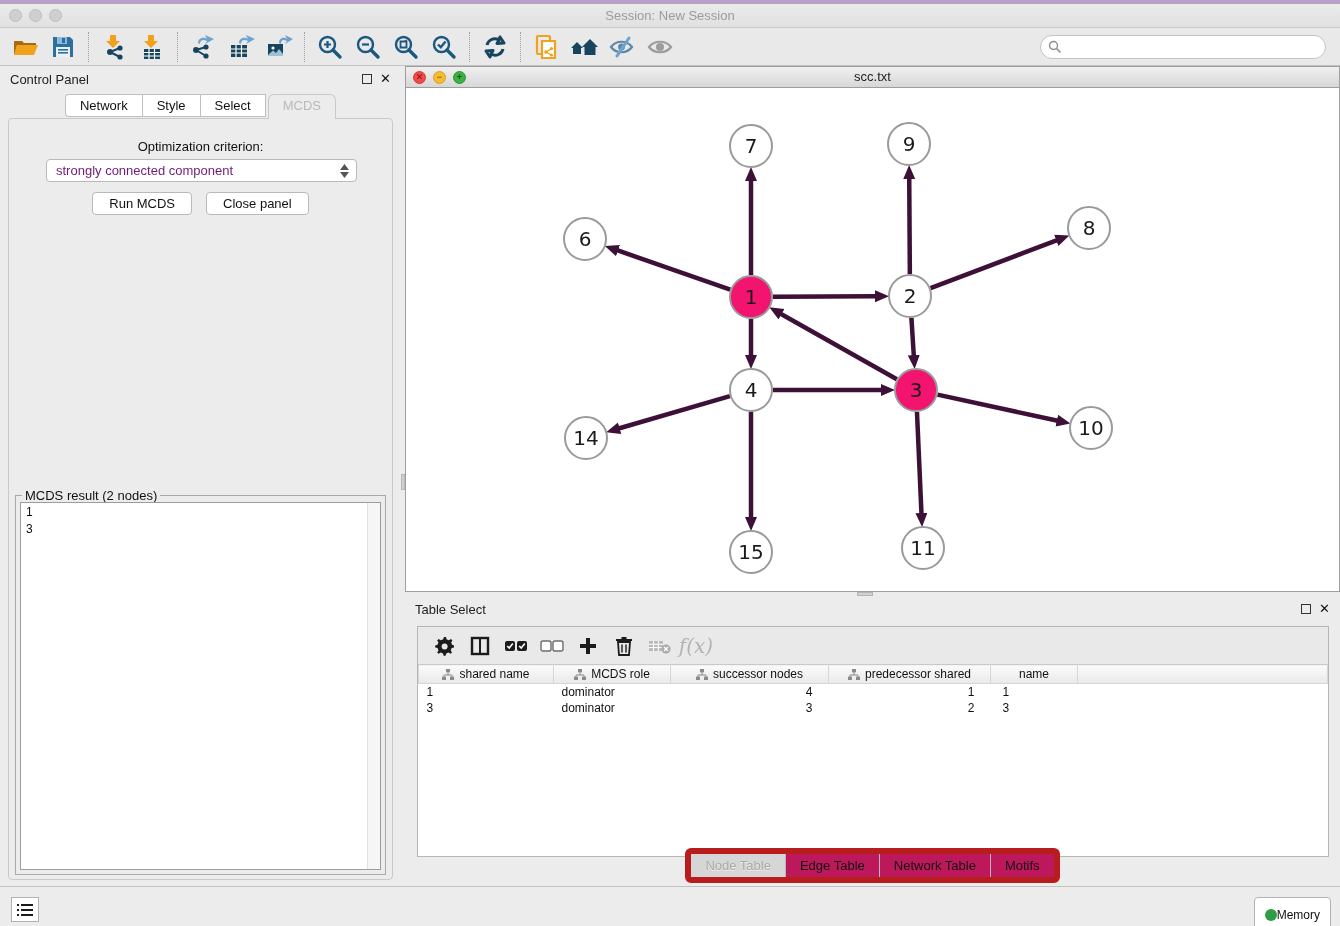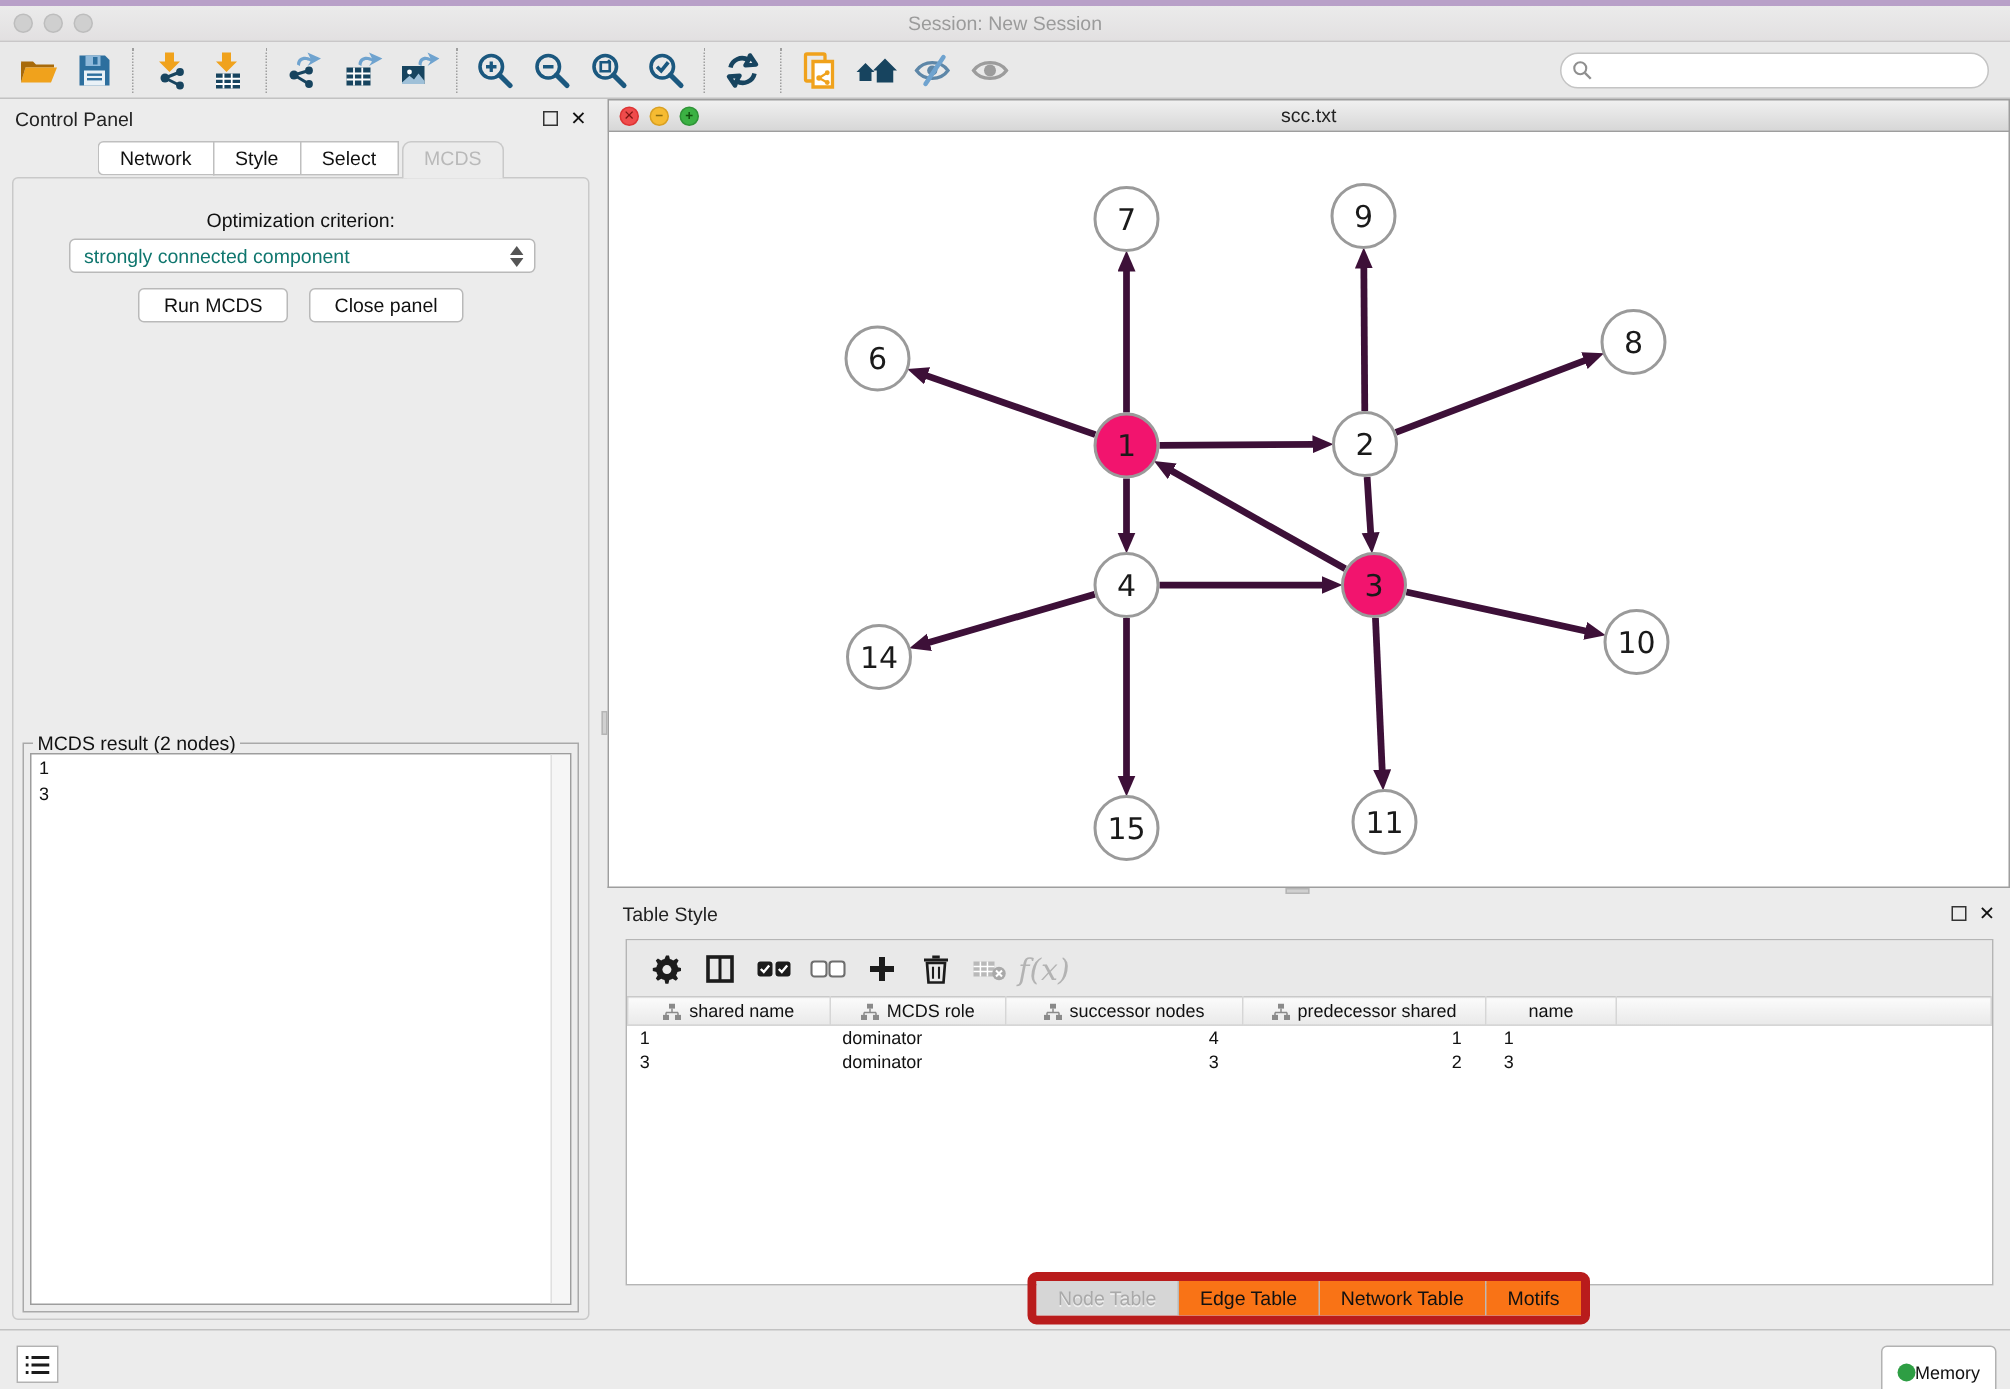--- a/index.html
+++ b/index.html
@@ -43,21 +43,21 @@
   .cp-tab { font-size:13px; padding:3px 14px; background:#fff; border:1px solid #bfbfbf;
     border-right:none; color:#111; }
   .cp-tab:first-child { border-top-left-radius:4px; border-bottom-left-radius:4px; }
   .cp-tab:nth-child(3) { border-right:1px solid #bfbfbf; }
   .cp-tab.active { background:#ececec; color:#b9b9b9; border:1px solid #c9c9c9; border-bottom:none;
     border-top-left-radius:6px; border-top-right-radius:6px; margin-left:2px; padding-bottom:5px; margin-bottom:-2px; }
   .cp-content { position:absolute; top:52px; left:8px; width:385px; height:762px;
     background:#ececec; border:1px solid #c9c9c9; border-radius:4px; }
   .opt-label { text-align:center; font-size:13px; color:#111; margin-top:20px; }
   .opt-select { position:absolute; left:37px; top:40px; width:311px; height:23px; background:#fff;
-    border:1px solid #b9b9b9; border-radius:4px; font-size:13px; color:#0f766e;
+    border:1px solid #b9b9b9; border-radius:4px; font-size:13px; color:#701a75;
     display:flex; align-items:center; padding-left:9px; }
   .opt-stepper { margin-left:auto; margin-right:7px; display:flex; flex-direction:column; align-items:center; line-height:5px; }
   .opt-stepper svg { display:block; }
   .cp-buttons { position:absolute; top:73px; left:0; width:100%; display:flex; justify-content:center; gap:14px; }
   .cp-btn { height:23px; background:#fff; border:1px solid #b9b9b9; border-radius:4px;
     font-size:13px; color:#111; padding:0 16px; font-family:inherit; }
   .mcds-fieldset { position:absolute; left:6px; top:376px; width:371px; height:380px;
     border:1px solid #a9a9a9; background:#ececec; }
   .mcds-legend { position:absolute; top:-8px; left:6px; background:#ececec; font-size:13px; color:#111; padding:0 3px; }
   .mcds-textarea { position:absolute; left:4px; top:6px; right:4px; bottom:4px; background:#fff;
@@ -96,21 +96,21 @@
   .tp-btn { width:32px; height:30px; display:flex; align-items:center; justify-content:center; background:transparent; border:none; }
   .tp-table { width:100%; border-collapse:collapse; table-layout:fixed; }
   .tp-table th { height:19px; background:linear-gradient(#fbfbfb,#e9e9e9);
     border:1px solid #d6d6d6; border-top:1px solid #c9c9c9; font-size:12px; font-weight:normal; color:#111; }
   .th-inner { display:flex; align-items:center; justify-content:center; gap:5px; }
   .tp-table td { height:16px; font-size:12px; color:#111; padding:0 8px; background:#fff; }
   td.num-right { text-align:right; padding-right:16px; }
   td.name-col { padding-left:12px; }
   .tp-tabs { position:absolute; bottom:3px; left:0; width:100%; display:flex; justify-content:center; }
   .tp-tabs-group { display:flex; border:6px solid #b91c1c; border-radius:6px; overflow:hidden; }
-  .tp-tab { font-size:13px; padding:4px 14px; background:#f97316; color:#111; border-right:1px solid #b9b9b9; }
+  .tp-tab { font-size:13px; padding:4px 14px; background:#be185d; color:#111; border-right:1px solid #b9b9b9; }
   .tp-tab:last-child { border-right:none; }
   .tp-tab.active { background:#d6d6d6; color:#a9a9a9; text-shadow:0 1px 0 #eee; }
 
   
   .statusbar { position:absolute; top:886px; left:0; width:1340px; height:40px;
     background:#ececec; border-top:1px solid #c2c2c2; }
   .status-list-btn { position:absolute; left:11px; top:10px; width:28px; height:25px;
     background:#fff; border:1px solid #b2b2b2; display:flex; align-items:center; justify-content:center; }
   .memory-btn { position:absolute; right:9px; top:10px; height:25px; background:#fff;
     border:1px solid #b2b2b2; border-radius:4px; display:flex; align-items:center; gap:0;
@@ -397,21 +397,21 @@
       </svg>
   </div>
 </div>
 
 <div class="h-splitter">
   <span class="h-grip"></span>
 </div>
 
 <div class="table-panel">
   <div class="panel-header">
-    <span class="ph-title">Table Style</span>
+    <span class="ph-title">Table Select</span>
     <span class="ph-icons">
       <span class="float-box"></span>
       <span class="close-x">✕</span>
     </span>
   </div>
   <div class="tp-box">
     <div class="tp-toolbar">
       <button class="tp-btn" title="Options">
         <svg width="20" height="20" viewBox="0 0 20 20">
           <path d="M10 1 L12 1 L12.6 3.4 A7 7 0 0 1 14.8 4.3 L17 3 L18.4 4.4 L17.1 6.6 A7 7 0 0 1 18 8.8 L20 9.4 L20 11.4 L17.6 12 A7 7 0 0 1 16.7 14.2 L18 16.4 L16.6 17.8 L14.4 16.5 A7 7 0 0 1 12.2 17.4 L11.6 19.8 L9.6 19.8 L9 17.4 A7 7 0 0 1 6.8 16.5 L4.6 17.8 L3.2 16.4 L4.5 14.2 A7 7 0 0 1 3.6 12 L1.2 11.4 L1.2 9.4 L3.6 8.8 A7 7 0 0 1 4.5 6.6 L3.2 4.4 L4.6 3 L6.8 4.3 A7 7 0 0 1 9 3.4 Z" fill="#1c1c1c"></path>

